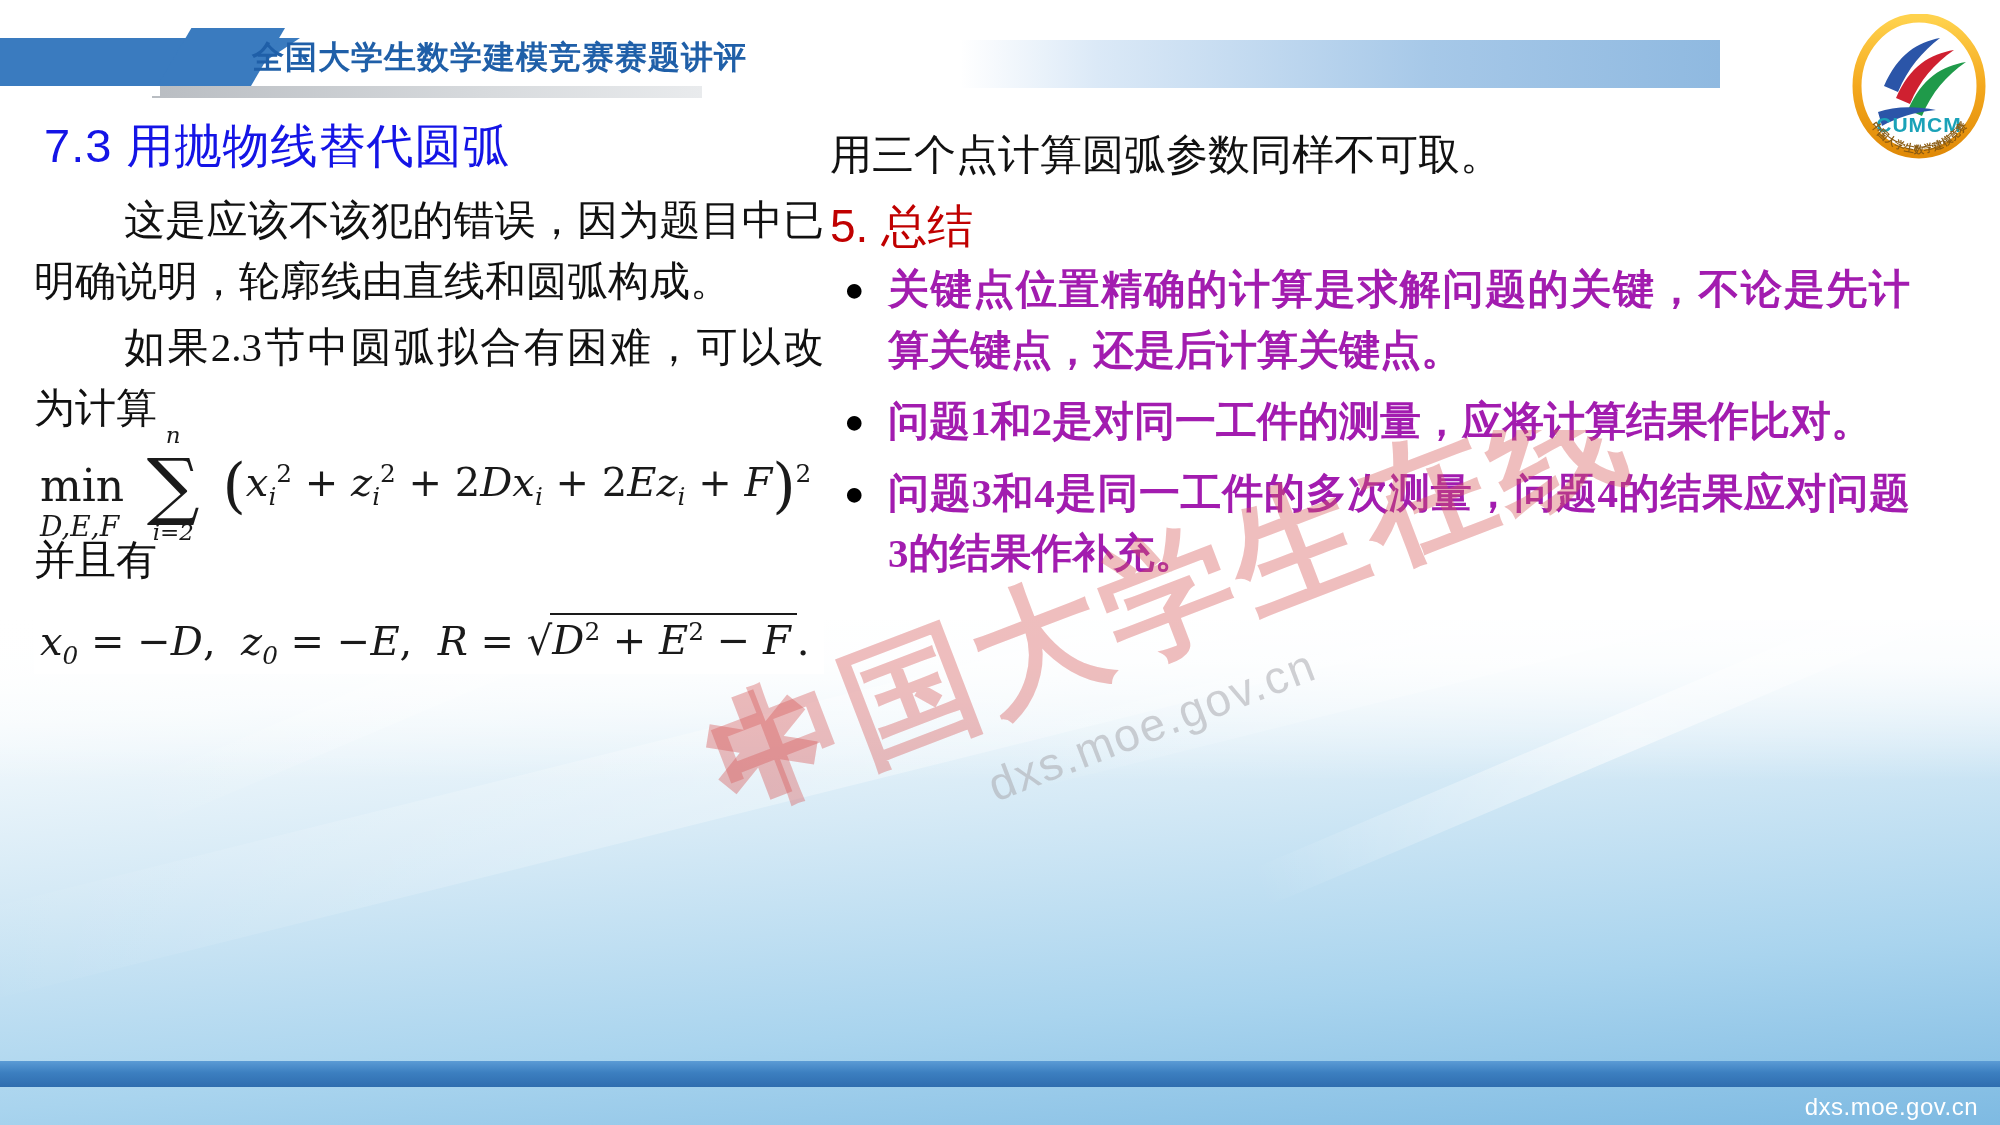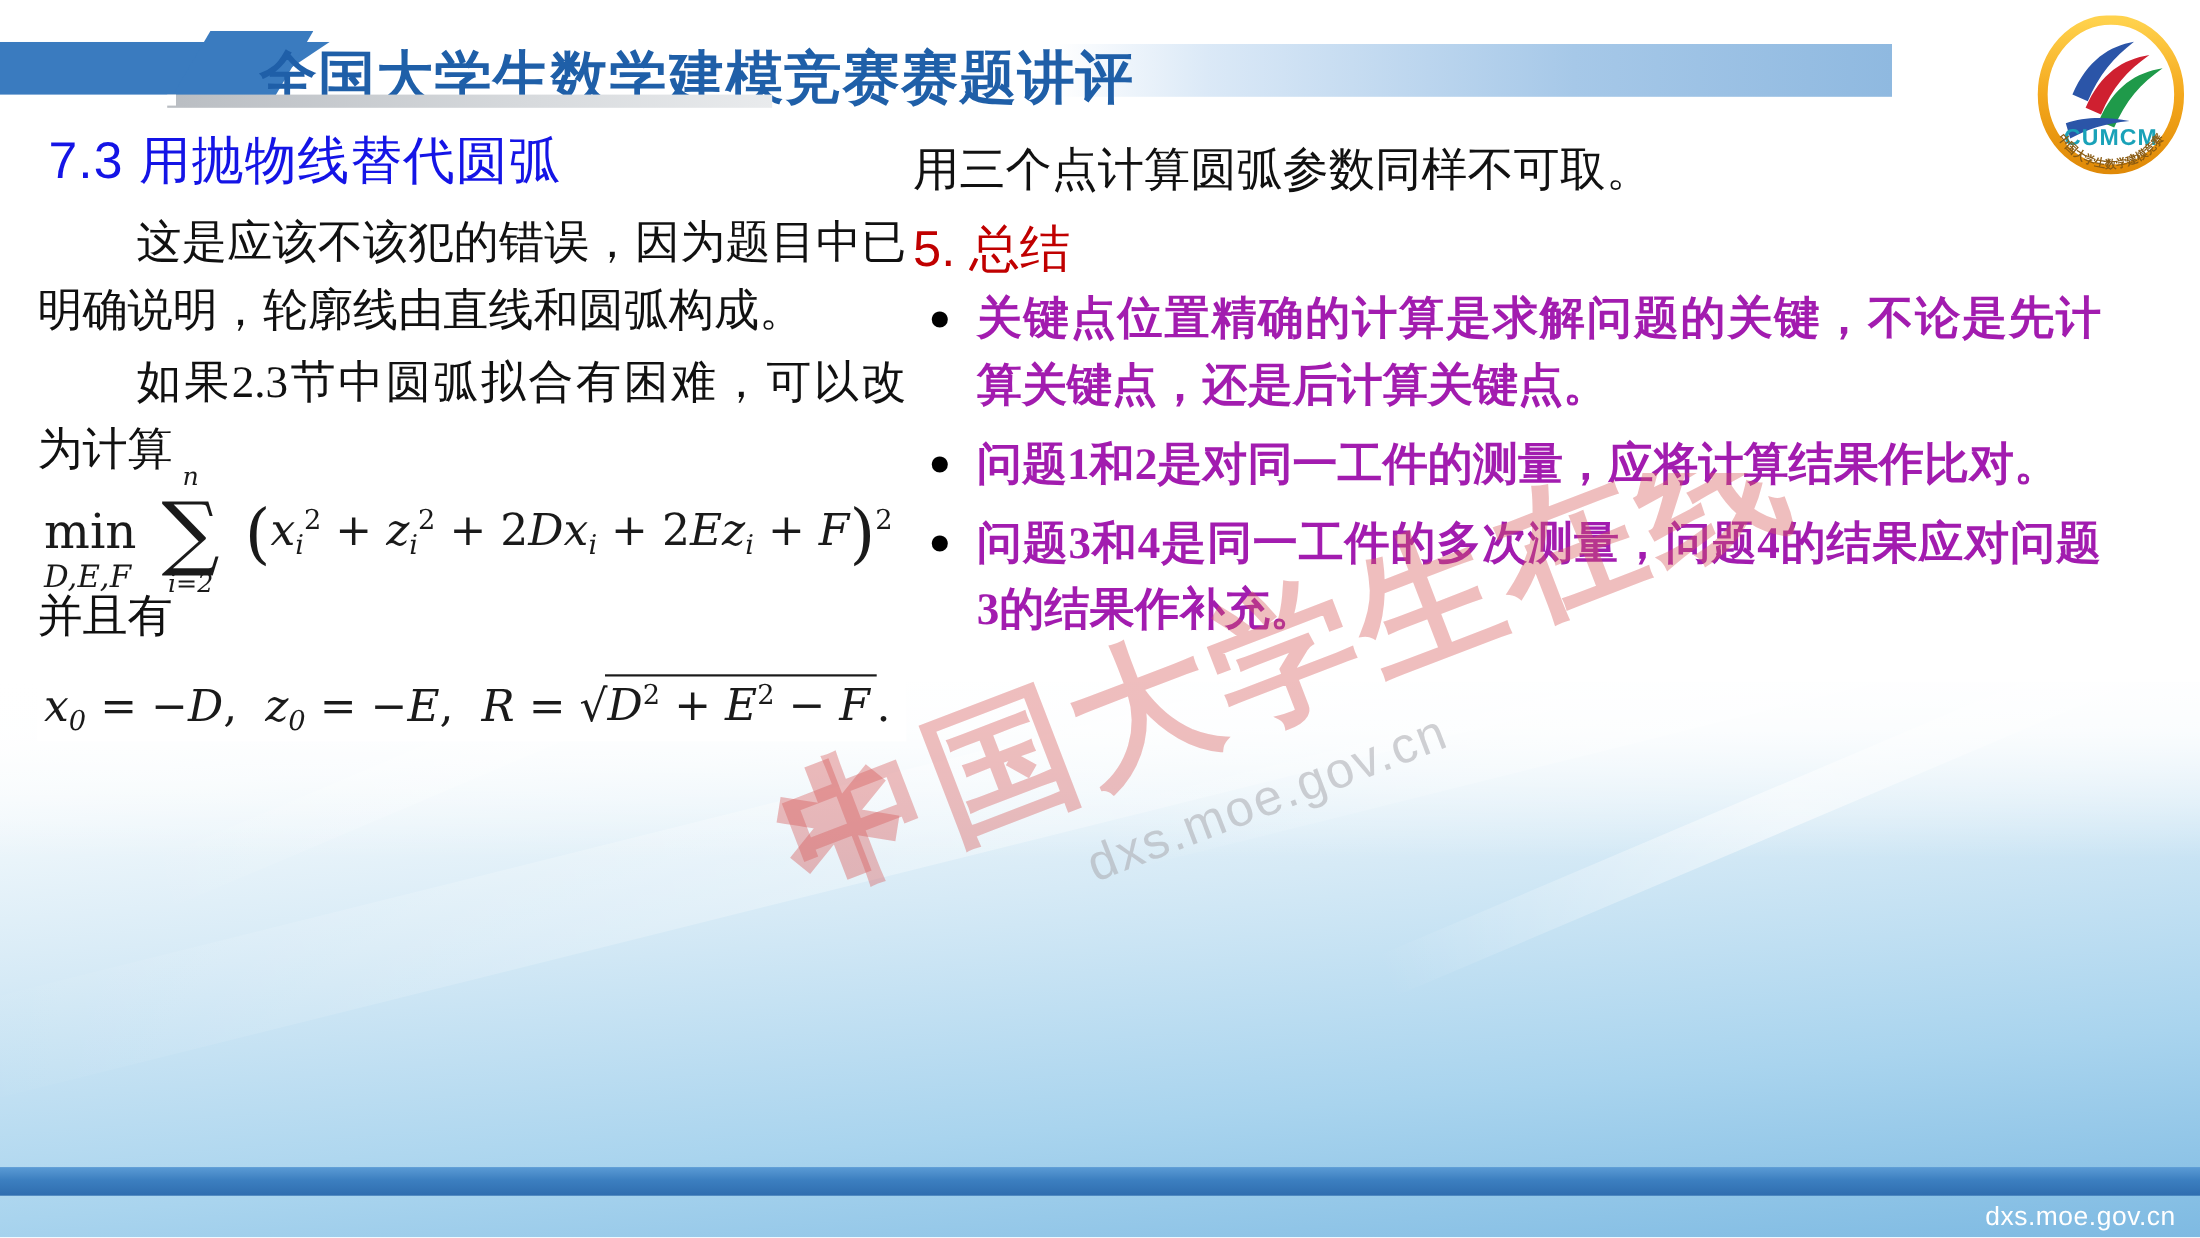--- a/index.html
+++ b/index.html
@@ -37,23 +37,23 @@
   .hdr{position:absolute;left:0;top:14px;width:2000px;height:80px;}
   .hdr-bar1{
     position:absolute;left:0;top:24px;width:300px;height:52px;background:#3a7bbf;
     clip-path:polygon(0 0,100% 0,74% 100%,0 100%);
   }
   .hdr-bar2{
     position:absolute;left:155px;top:14px;width:130px;height:62px;background:#3a7bbf;
     clip-path:polygon(28% 0,100% 0,72% 100%,0 100%);
   }
   .hdr-title{
-    position:absolute;left:236px;top:22px;width:760px;
-    font-family:"Liberation Serif","DejaVu Serif",serif;
-    font-size:52px;font-weight:bold;color:#1f5fa8;letter-spacing:1px;
+    position:absolute;left:252px;top:22px;width:760px;
+    font-family:"Liberation Serif","DejaVu Serif",serif;
+    font-size:32px;font-weight:bold;color:#1f5fa8;letter-spacing:1px;
     white-space:nowrap;
   }
   .hdr-grad{
     position:absolute;left:960px;top:26px;width:760px;height:48px;
     background:linear-gradient(90deg,#ffffff 0%,#dbe9f7 18%,#a6c8e8 62%,#8fb9e0 100%);
   }
   .hdr-underline{
     position:absolute;left:152px;top:86px;width:550px;height:12px;
     background:linear-gradient(90deg,#b9bdc2 0%,#d7dadd 60%,#e9ebed 100%);
   }

